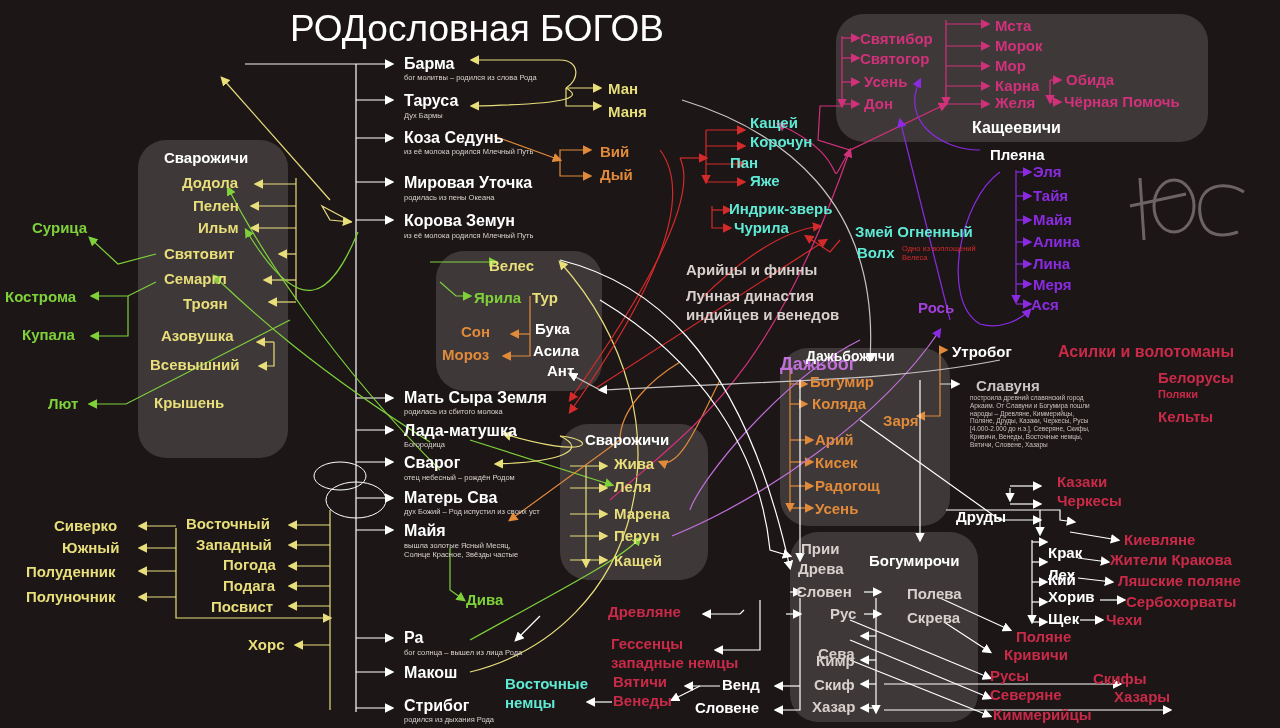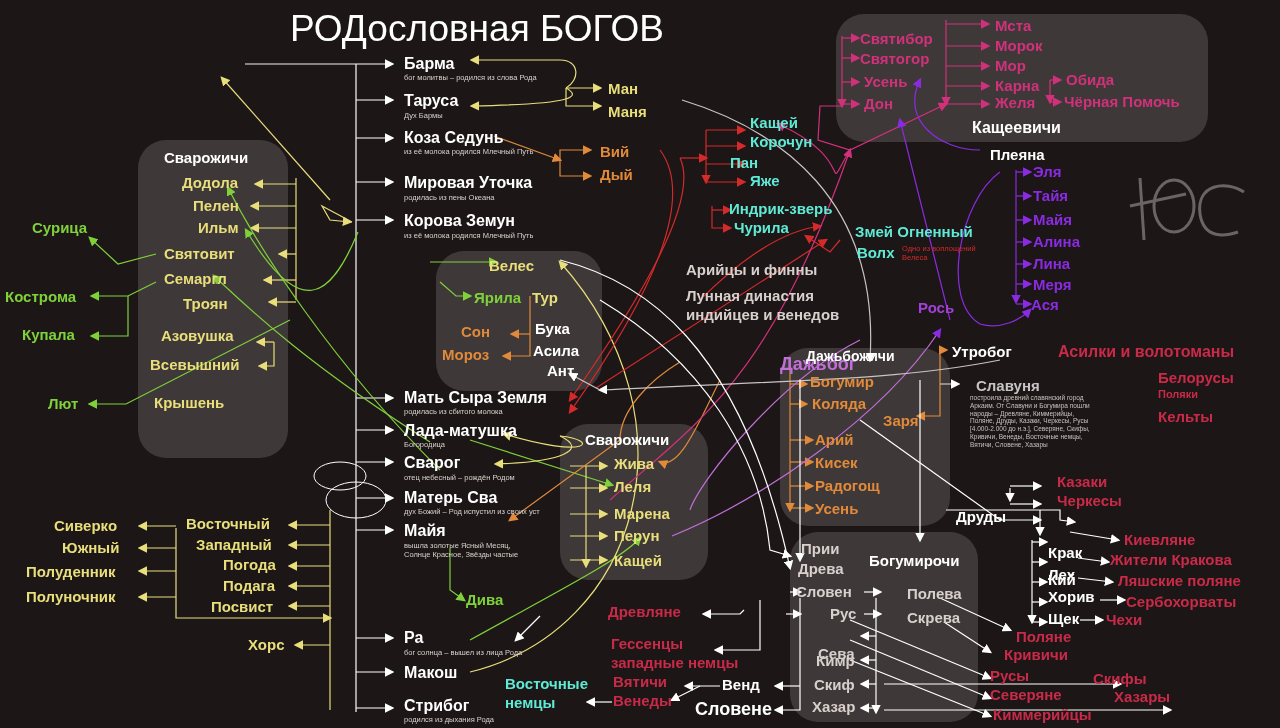--- a/index.html
+++ b/index.html
@@ -443,15 +443,15 @@
   <div class="n cr" style="left:1114px;top:689px;font-size:15px;">Хазары</div>
 
   <div class="n cr" style="left:608px;top:604px;font-size:15px;">Древляне</div>
   <div class="n cr" style="left:611px;top:636px;font-size:15px;">Гессенцы</div>
   <div class="n cr" style="left:611px;top:655px;font-size:15px;">западные немцы</div>
   <div class="n cr" style="left:613px;top:674px;font-size:15px;">Вятичи</div>
   <div class="n cr" style="left:613px;top:693px;font-size:15px;">Венеды</div>
   <div class="n rd" style="left:505px;top:676px;font-size:15px;">Восточные</div>
   <div class="n rd" style="left:505px;top:695px;font-size:15px;">немцы</div>
   <div class="n wh" style="left:722px;top:677px;font-size:15px;">Венд</div>
-  <div class="n wh" style="left:695px;top:700px;font-size:18px;">Словене</div>
+  <div class="n wh" style="left:695px;top:700px;font-size:15px;">Словене</div>
 
 </div>
 
 </body></html>

